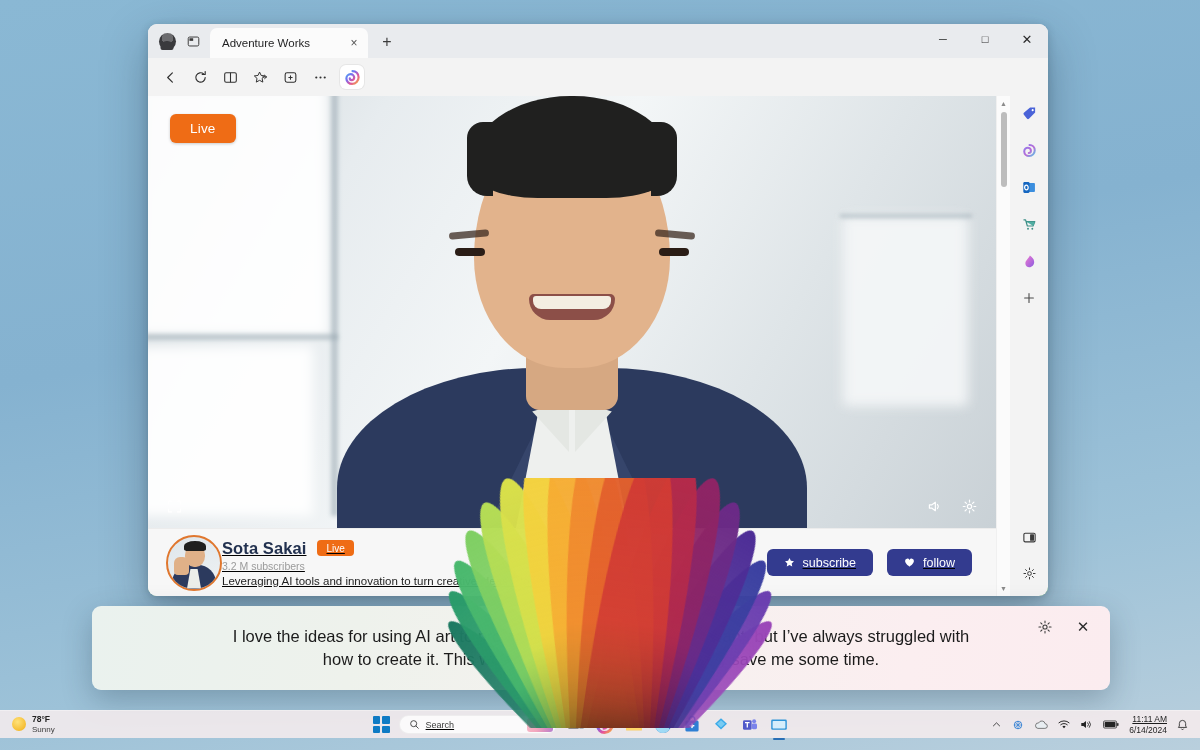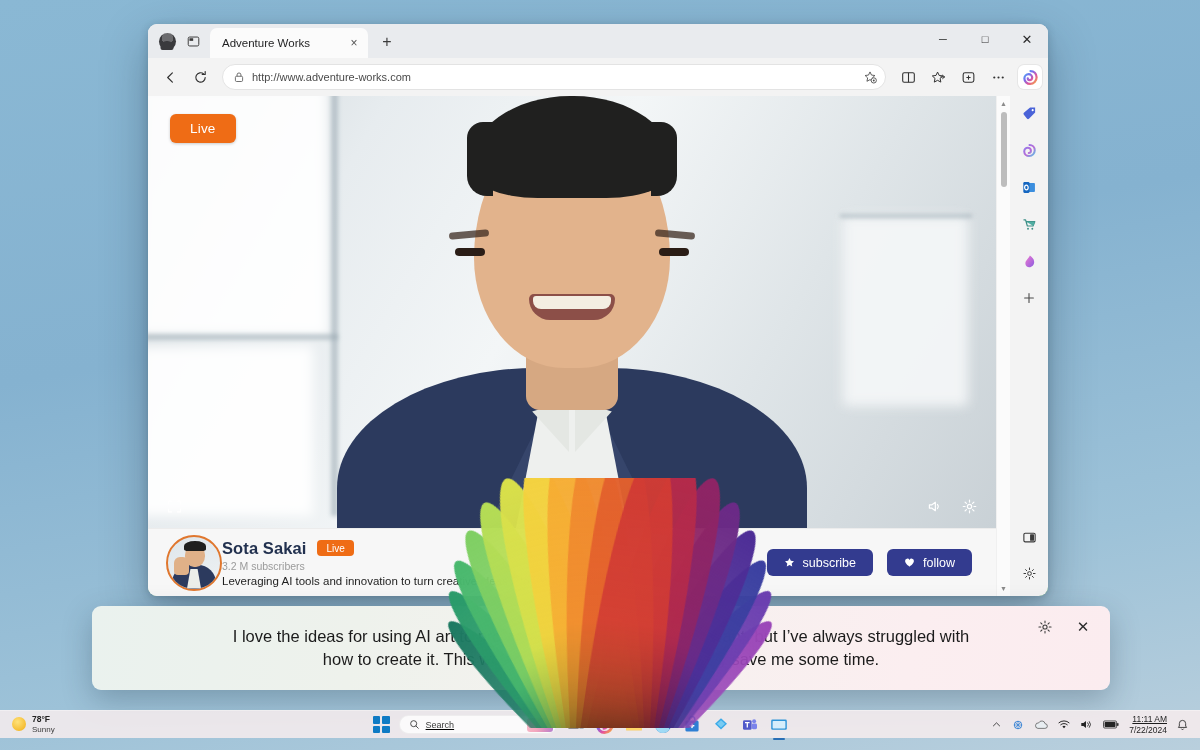--- a/index.html
+++ b/index.html
@@ -85,21 +85,21 @@
   .omni-url { font-size: 11px; color: #4a4a4a; flex: 1; white-space: nowrap;
     overflow: hidden; text-overflow: ellipsis; }
   .omni-right { display: flex; align-items: center; gap: 4px; }
   .copilot-btn {
     width: 24px; height: 24px; border-radius: 6px; background: #fff;
     display:flex;align-items:center;justify-content:center; margin-left: 4px;
     box-shadow: 0 0 0 1px rgba(0,0,0,.05);
   }
 
   
-  .pagearea { position: relative; height: 500px; background: #15803d; display: flex; }
+  .pagearea { position: relative; height: 500px; background: #15803d; display: flex; text-decoration: underline; }
   .page { flex: 1; position: relative; overflow: hidden; background: #fff; }
 
   
   .video {
     position: relative; height: 432px; overflow: hidden;
     background: linear-gradient(120deg, #cfd6da 0%, #e7ecef 22%, #f3f6f7 45%, #dfe5e8 70%, #c9d1d6 100%);
   }
   .vwin {
     position: absolute; background: rgba(255,255,255,.92);
     filter: blur(6px);
@@ -335,36 +335,20 @@
       <div class="nav-btn">
         <svg width="15" height="15" viewBox="0 0 16 16">
             <path d="M10 3L5 8l5 5" fill="none" stroke="#303030" stroke-width="1.25" stroke-linecap="round" stroke-linejoin="round"></path>
           </svg>
       </div>
       <div class="nav-btn">
         <svg width="15" height="15" viewBox="0 0 16 16">
             <path d="M13 8a5 5 0 1 1-1.6-3.7" fill="none" stroke="#303030" stroke-width="1.25" stroke-linecap="round"></path>
             <path d="M13 1.6V4.8H9.8" fill="none" stroke="#303030" stroke-width="1.25" stroke-linecap="round" stroke-linejoin="round"></path>
           </svg>
-      </div>
-      <div class="omnibox">
-        <span>
-          <svg width="12" height="12" viewBox="0 0 16 16">
-              <rect x="3.2" y="7" width="9.6" height="7" rx="1.6" fill="none" stroke="#5a5a5a" stroke-width="1.15"></rect>
-              <path d="M5.4 7V5.2a2.6 2.6 0 0 1 5.2 0V7" fill="none" stroke="#5a5a5a" stroke-width="1.15"></path>
-            </svg>
-        </span>
-        <span class="omni-url" title="Search or enter web address">http://www.adventure-works.com</span>
-        <span class="omni-right">
-          <svg width="14" height="14" viewBox="0 0 16 16">
-              <path d="M8 2.2l1.7 3.6 3.9.5-2.9 2.7.8 3.9L8 11l-3.5 1.9.8-3.9L2.4 6.3l3.9-.5z" fill="none" stroke="#4a4a4a" stroke-width="1"></path>
-              <circle cx="12.3" cy="11.9" r="3" fill="#fff" stroke="#4a4a4a" stroke-width="1"></circle>
-              <circle cx="12.3" cy="11.9" r="1.1" fill="#4a4a4a"></circle>
-            </svg>
-        </span>
       </div>
       <div class="nav-btn">
         <svg width="15" height="15" viewBox="0 0 16 16">
             <rect x="1.8" y="3" width="12.4" height="10" rx="1.6" fill="none" stroke="#303030" stroke-width="1.15"></rect>
             <line x1="8" y1="3" x2="8" y2="13" stroke="#303030" stroke-width="1.15"></line>
           </svg>
       </div>
       <div class="nav-btn">
         <svg width="15" height="15" viewBox="0 0 16 16">
             <path d="M7 2.2l1.7 3.6 3.9.5-2.9 2.7.8 3.9L7 11l-3.5 1.9.8-3.9L1.4 6.3l3.9-.5z" fill="none" stroke="#303030" stroke-width="1.05"></path>
@@ -706,21 +690,21 @@
       </span>
       <span>
         <svg width="16" height="9" viewBox="0 0 20 10">
             <rect x=".6" y=".6" width="16.4" height="8.8" rx="1.6" fill="none" stroke="#242424" stroke-width="1"></rect>
             <rect x="2" y="2" width="13.6" height="6" rx=".9" fill="#242424"></rect>
             <rect x="17.6" y="3.2" width="1.8" height="3.6" rx=".8" fill="#242424"></rect>
           </svg>
       </span>
       <span class="clock">
         <span style="display:block;text-decoration:underline;">11:11 AM</span>
-        <span style="display:block;">7/22/2024</span>
+        <span style="display:block;">6/14/2024</span>
       </span>
       <span>
         <svg width="11" height="12" viewBox="0 0 14 15">
             <path d="M7 1.6a4 4 0 0 1 4 4v3.2l1.2 1.8H1.8L3 8.8V5.6a4 4 0 0 1 4-4z" fill="none" stroke="#242424" stroke-width="1.05" stroke-linejoin="round"></path>
             <path d="M5.5 12.2a1.6 1.6 0 0 0 3 0" fill="none" stroke="#242424" stroke-width="1.05"></path>
           </svg>
       </span>
     </div>
   </div>
 </div>

